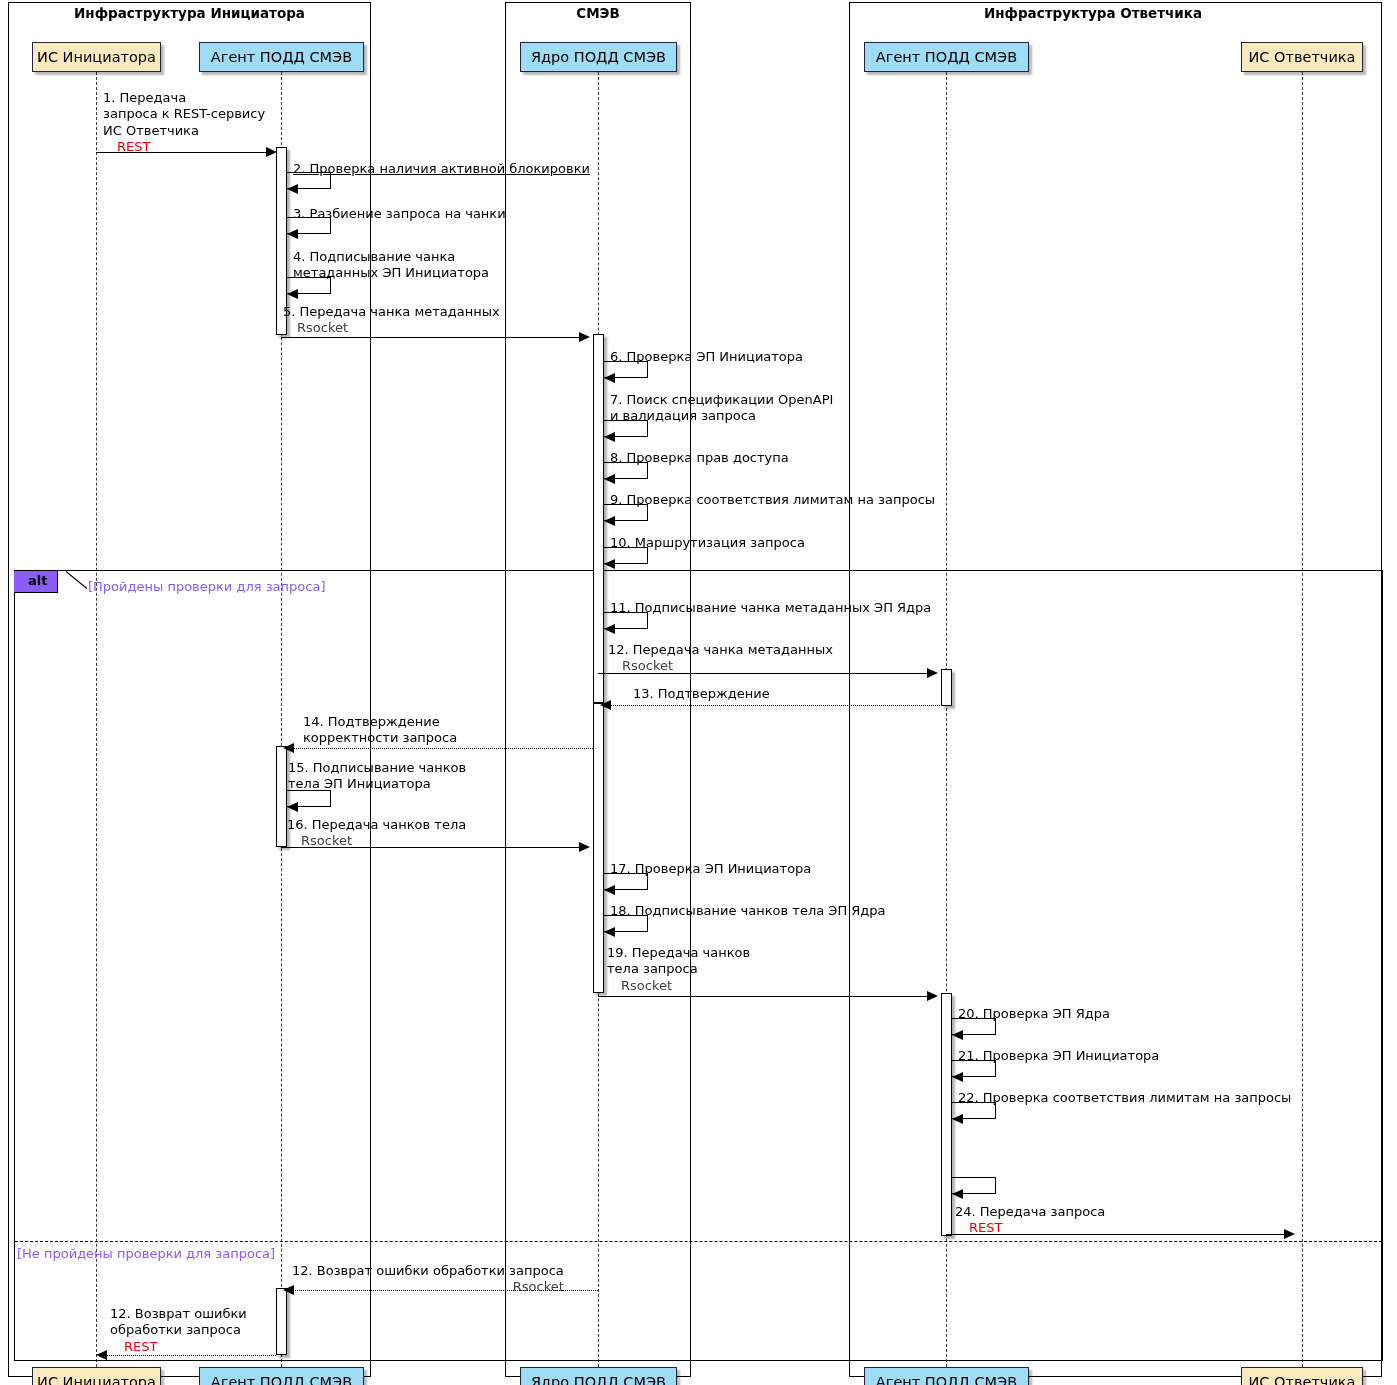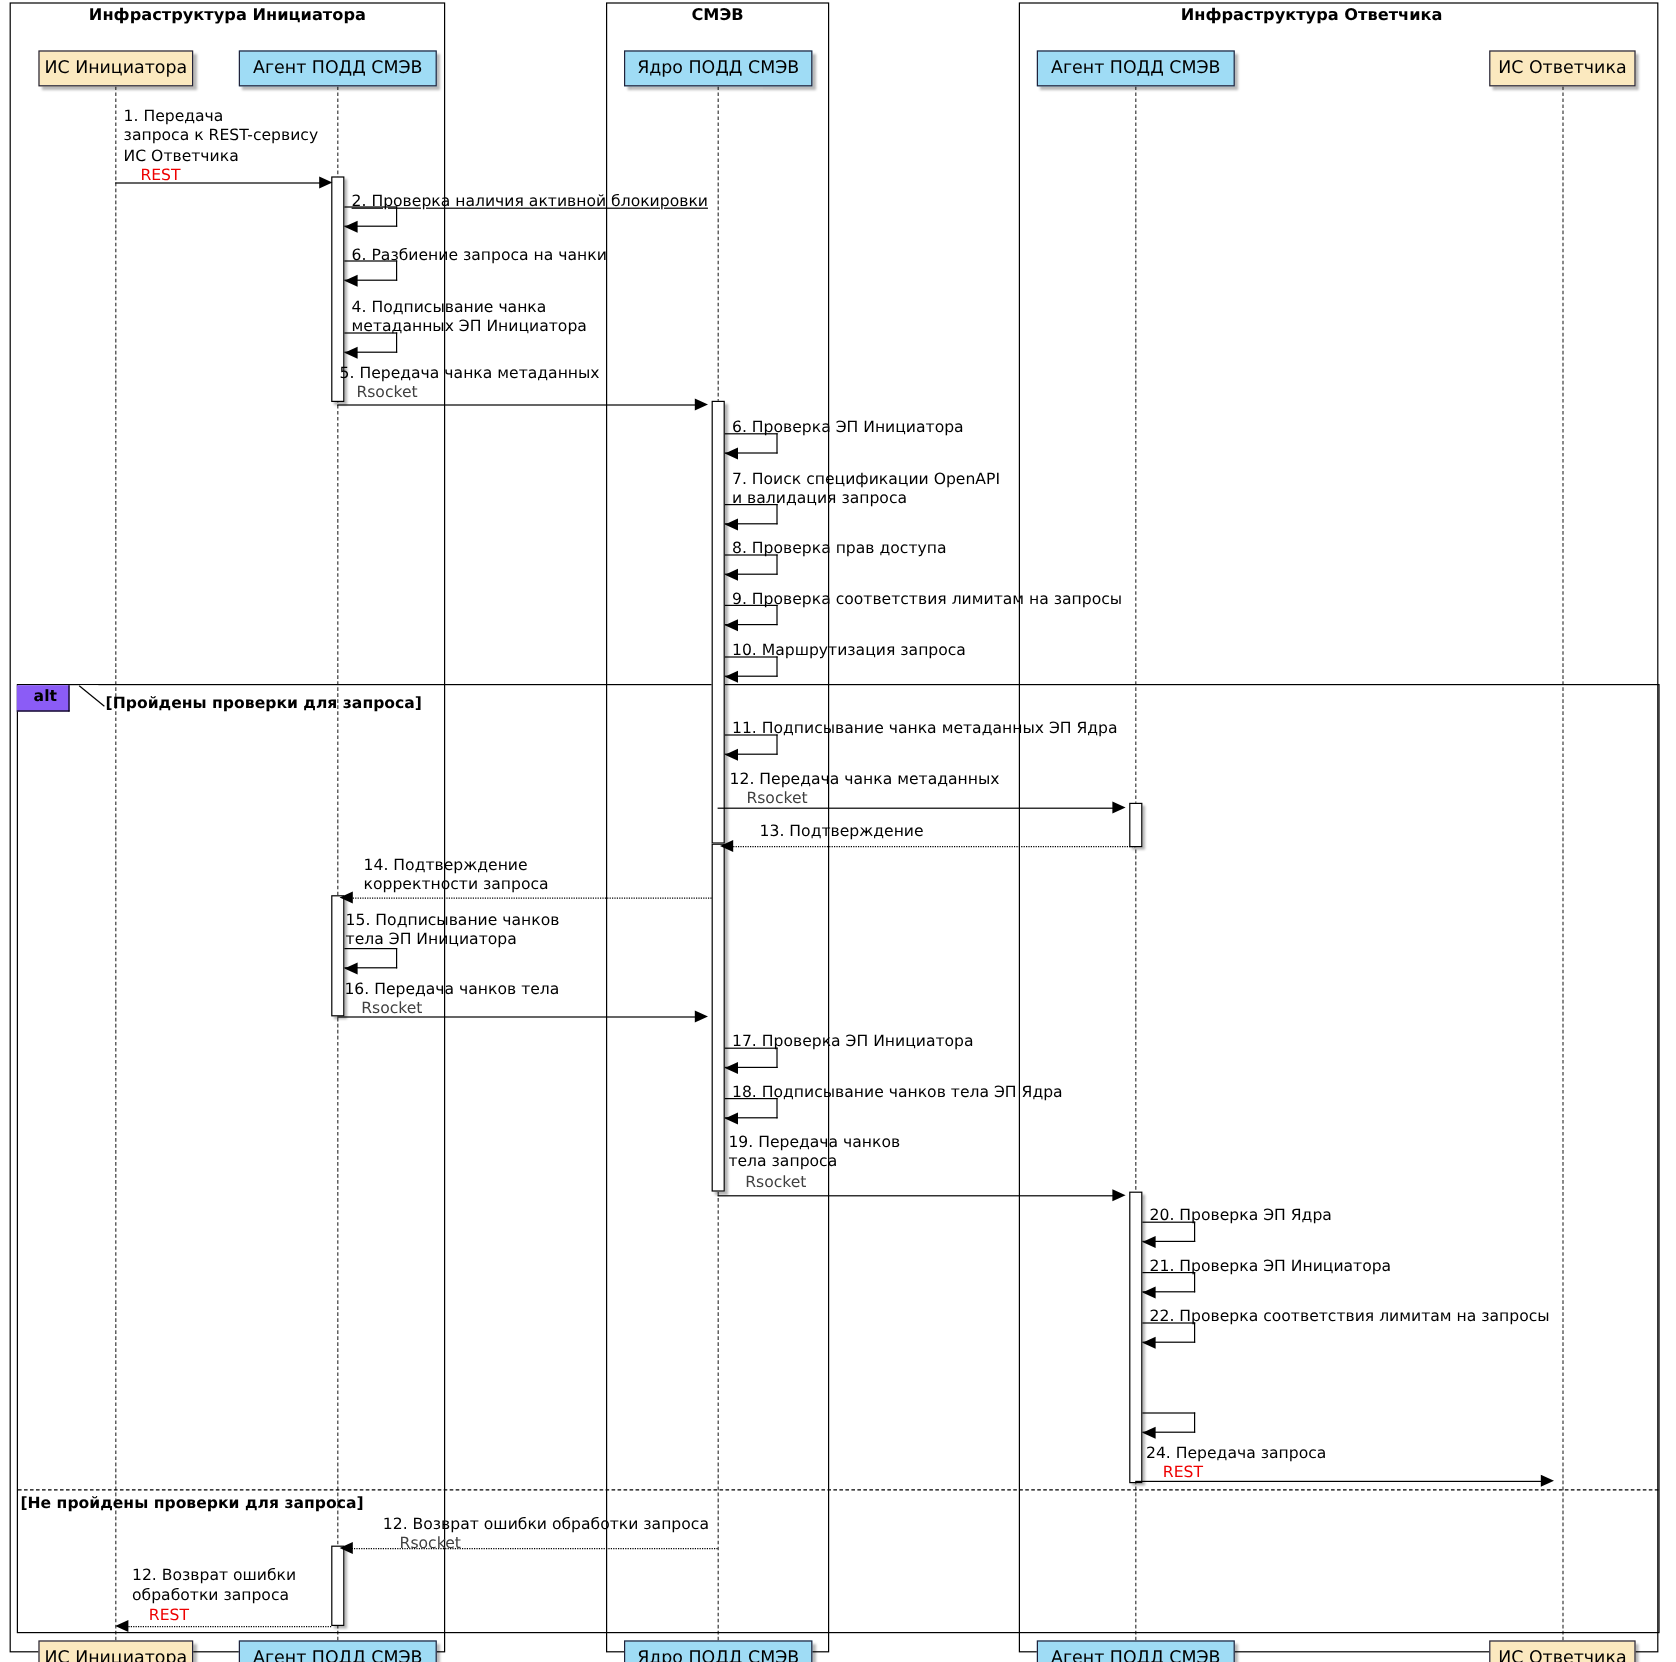--- a/index.html
+++ b/index.html
@@ -128,22 +128,22 @@
   }
   .alt-diag {
     position: absolute;
     height: 0;
     border-top: 1.5px solid #000000;
     transform-origin: left center;
   }
   .alt-guard {
     position: absolute;
     font-size: 13px;
-    font-weight: bold;
-    color: #000000;
+    font-weight: normal;
+    color: #8b5cf6;
     white-space: nowrap;
   }
   .alt-divider {
     position: absolute;
     height: 0;
     border-top: 1.4px dashed #000000;
   }
 </style>
 </head>
 <body>
@@ -209,21 +209,21 @@
   <div class="msg-line" style="left:96px; top:152px; width:173px;"></div>
   <div class="arrow-head arrow-right" style="left:266px; top:147px;"></div>
 
   <div class="msg-label" style="left:293px; top:161px;text-decoration:underline;">
     <span>2. Проверка наличия активной блокировки</span>
   </div>
   <div class="self-msg" style="left:287px; top:172px;"></div>
   <div class="arrow-head arrow-left" style="left:287px; top:184px;"></div>
 
   <div class="msg-label" style="left:293px; top:206px;">
-    <span>6. Разбиение запроса на чанки</span>
+    <span>3. Разбиение запроса на чанки</span>
   </div>
   <div class="self-msg" style="left:287px; top:217px;"></div>
   <div class="arrow-head arrow-left" style="left:287px; top:229px;"></div>
 
   <div class="msg-label" style="left:293px; top:249px;">
     <span>4. Подписывание чанка</span><br>
     <span>метаданных ЭП Инициатора</span>
   </div>
   <div class="self-msg" style="left:287px; top:277px;"></div>
   <div class="arrow-head arrow-left" style="left:287px; top:289px;"></div>
@@ -347,21 +347,21 @@
   <div class="self-msg" style="left:952px; top:1177px;"></div>
   <div class="arrow-head arrow-left" style="left:952px; top:1189px;"></div>
 
   <div class="msg-label" style="left:955px; top:1204px;">
     <span>24. Передача запроса</span>
     <span class="proto proto-rest">REST</span>
   </div>
   <div class="msg-line" style="left:946px; top:1234px; width:341px;"></div>
   <div class="arrow-head arrow-right" style="left:1284px; top:1229px;"></div>
 
-  <div class="msg-label" style="left:319px; top:1263px;">
+  <div class="msg-label" style="left:292px; top:1263px;text-align:right;">
     <span>12. Возврат ошибки обработки запроса</span>
     <span class="proto proto-rsocket">Rsocket</span>
   </div>
   <div class="msg-line dotted" style="left:292px; top:1290px; width:306px;"></div>
   <div class="arrow-head arrow-left" style="left:283px; top:1285px;"></div>
 
   <div class="msg-label" style="left:110px; top:1306px;">
     <span>12. Возврат ошибки</span><br>
     <span>обработки запроса</span>
     <span class="proto proto-rest">REST</span>

